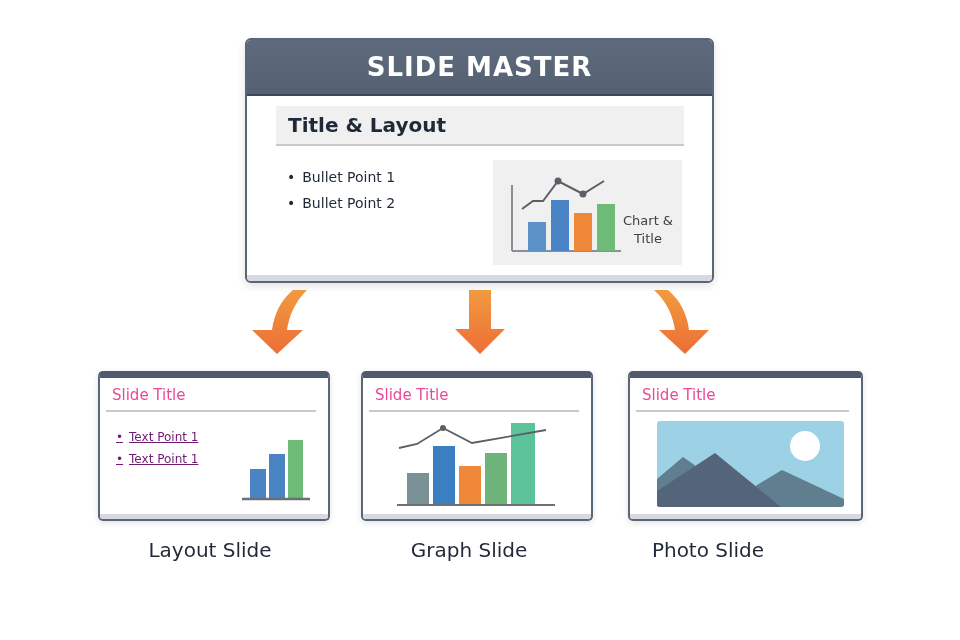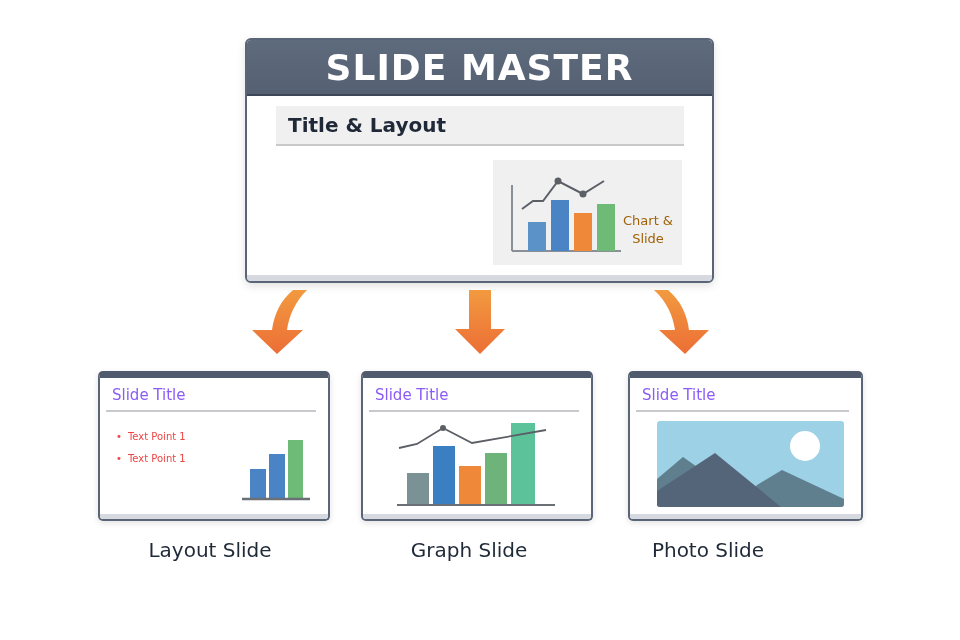--- a/index.html
+++ b/index.html
@@ -18,92 +18,94 @@
     background:#ffffff; overflow:hidden;
     box-shadow:0 3px 8px rgba(0,0,0,0.12);
   }
   .master-header {
     position:absolute; left:0; top:0; right:0; height:54px;
     background:linear-gradient(#5e6b7d,#556173);
     border-bottom:2px solid #3e4756;
     display:flex; align-items:center; justify-content:center;
   }
   .master-title {
-    color:#ffffff; font-weight:bold; font-size:36px; letter-spacing:1px;
+    color:#ffffff; font-weight:bold; font-size:26px; letter-spacing:1px;
   }
   .master-footer {
     position:absolute; left:0; right:0; bottom:0; height:6px; background:#d6d9df;
   }
   .title-bar {
     position:absolute; left:29px; top:66px; width:408px; height:40px;
     background:#f0f0f1; border-bottom:2px solid #c9c9cc; box-sizing:border-box;
     display:flex; align-items:center; padding-left:12px;
   }
   .title-bar-text { font-size:20px; font-weight:bold; color:#1f2937; }
   .bullets { position:absolute; left:40px; top:124px; }
   .bullet-item { font-size:14px; color:#1f2937; height:26px; line-height:26px; }
   .bullet-item::before { content:"•"; margin-right:7px; }
   .chart-box {
     position:absolute; left:246px; top:120px; width:189px; height:105px;
     background:#f0f0f1;
   }
   .chart-label {
     position:absolute; left:130px; top:52px; font-size:13px; line-height:18px;
-    color:#a16207; text-align:center;
+    color:#404040; text-align:center;
   }
 
   
   .arrow { position:absolute; }
 
   
   .slide {
     position:absolute; top:371px; height:150px; width:232px;
     border:2px solid #5a6577; border-top:7px solid #4f5a6c;
     border-radius:5px; box-sizing:border-box; background:#fff; overflow:hidden;
     box-shadow:0 2px 6px rgba(0,0,0,0.12);
   }
   .slide-footer { position:absolute; left:0; right:0; bottom:0; height:5px; background:#d6d9df; }
   .slide-title {
-    position:absolute; left:12px; top:8px; font-size:15px; color:#8b5cf6;
+    position:absolute; left:12px; top:8px; font-size:15px; color:#ec4899;
   }
   .slide-rule { position:absolute; left:6px; right:12px; top:32px; height:2px; background:#c7c9cc; }
   .slide-points { position:absolute; left:16px; top:48px; }
-  .slide-point { font-size:10px; height:22px; line-height:22px; color:#ef4444; }
+  .slide-point { font-size:12px; height:22px; line-height:22px; color:#701a75;text-decoration:underline; }
   .slide-point::before { content:"•"; margin-right:6px; }
   .slide-caption {
     position:absolute; top:538px; font-size:20px; color:#1f2937; text-align:center; width:240px;
   }
 </style>
 </head>
 <body>
 
 <div class="abs master">
   <div class="master-header">
     <span class="master-title">SLIDE MASTER</span>
   </div>
   <div class="title-bar">
     <span class="title-bar-text">Title &amp; Layout</span>
   </div>
   <div class="bullets">
+    <div class="bullet-item">Bullet Point 1</div>
+    <div class="bullet-item">Bullet Point 2</div>
   </div>
   <div class="chart-box">
     <svg width="189" height="105" style="position:absolute;left:0;top:0;">
       <line x1="19" y1="25" x2="19" y2="91" stroke="#8a8f96" stroke-width="2"></line>
       <line x1="19" y1="91" x2="128" y2="91" stroke="#8a8f96" stroke-width="2"></line>
       <rect x="35" y="62" width="18" height="29" fill="#5b93c9"></rect>
       <rect x="58" y="40" width="18" height="51" fill="#4a84c4"></rect>
       <rect x="81" y="53" width="18" height="38" fill="#f0883a"></rect>
       <rect x="104" y="44" width="18" height="47" fill="#6dbb76"></rect>
       <polyline points="29,49 40,41 50,41 65,21 90,34 111,21" fill="none" stroke="#5c5f66" stroke-width="2"></polyline>
       <circle cx="65" cy="21" r="3.5" fill="#5c5f66"></circle>
       <circle cx="90" cy="34" r="3.5" fill="#5c5f66"></circle>
     </svg>
     <div class="chart-label">
       <div>Chart &amp;</div>
-      <div>Slide</div>
+      <div>Title</div>
     </div>
   </div>
   <div class="master-footer"></div>
 </div>
 
 <svg class="arrow" style="left:245px;top:288px;" width="70" height="70">
   <defs>
     <linearGradient id="ag1" x1="0" y1="0" x2="0" y2="1">
       <stop offset="0" stop-color="#f29a40"></stop>
         <stop offset="1" stop-color="#ec6e35"></stop>

